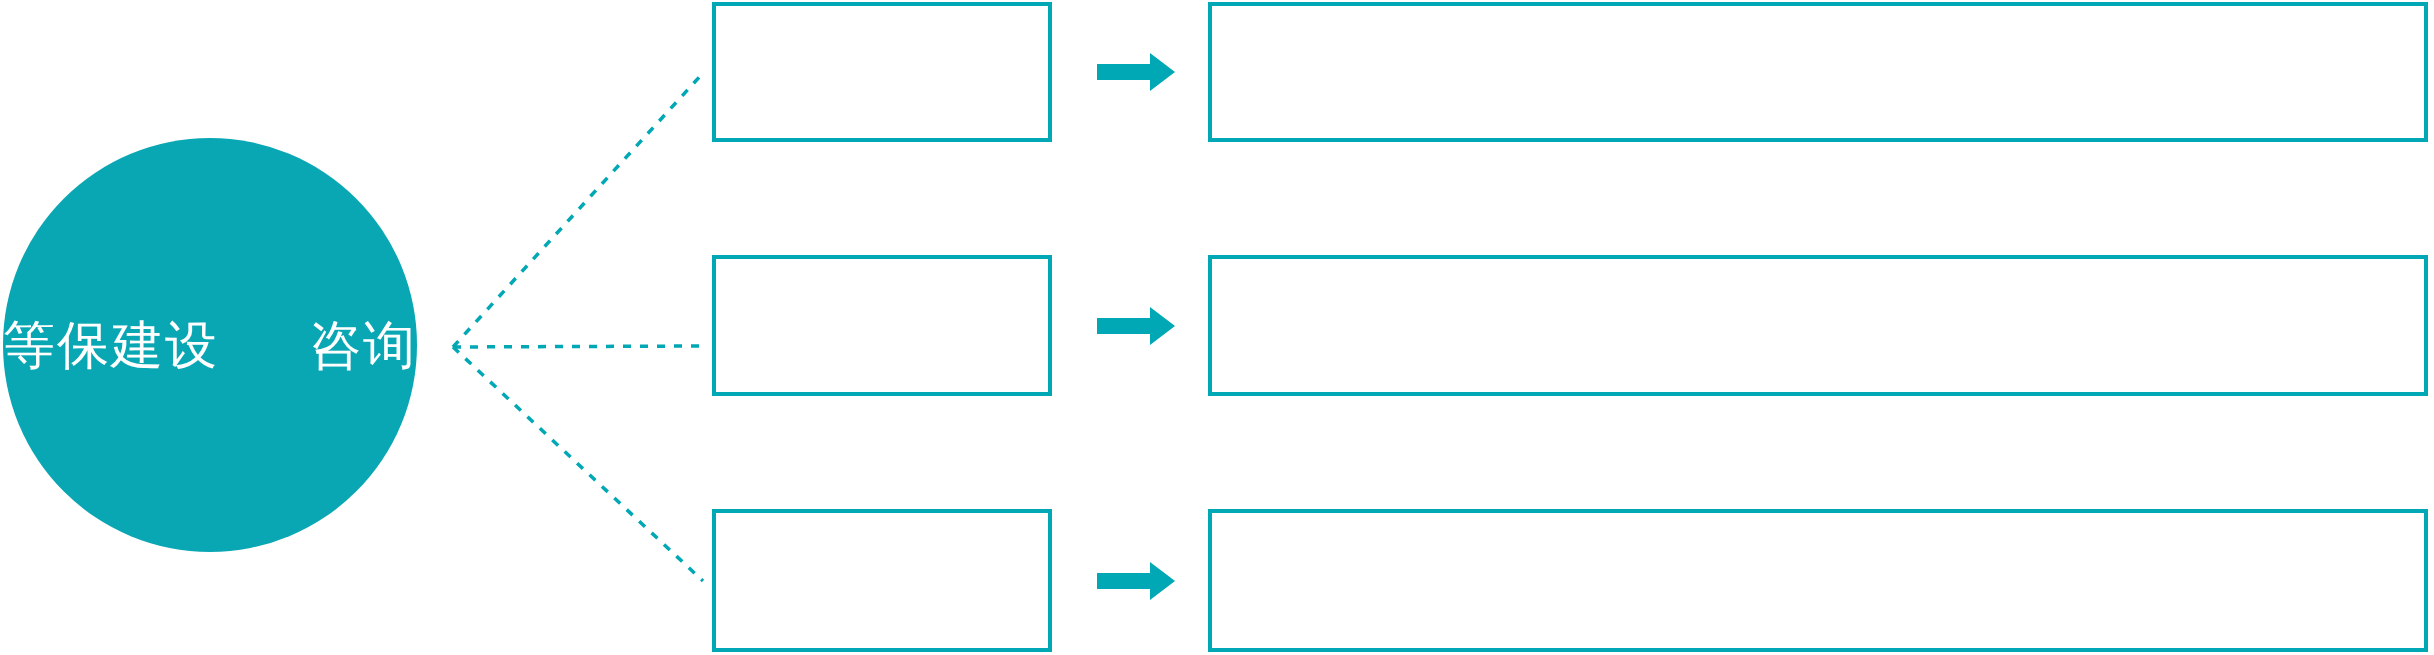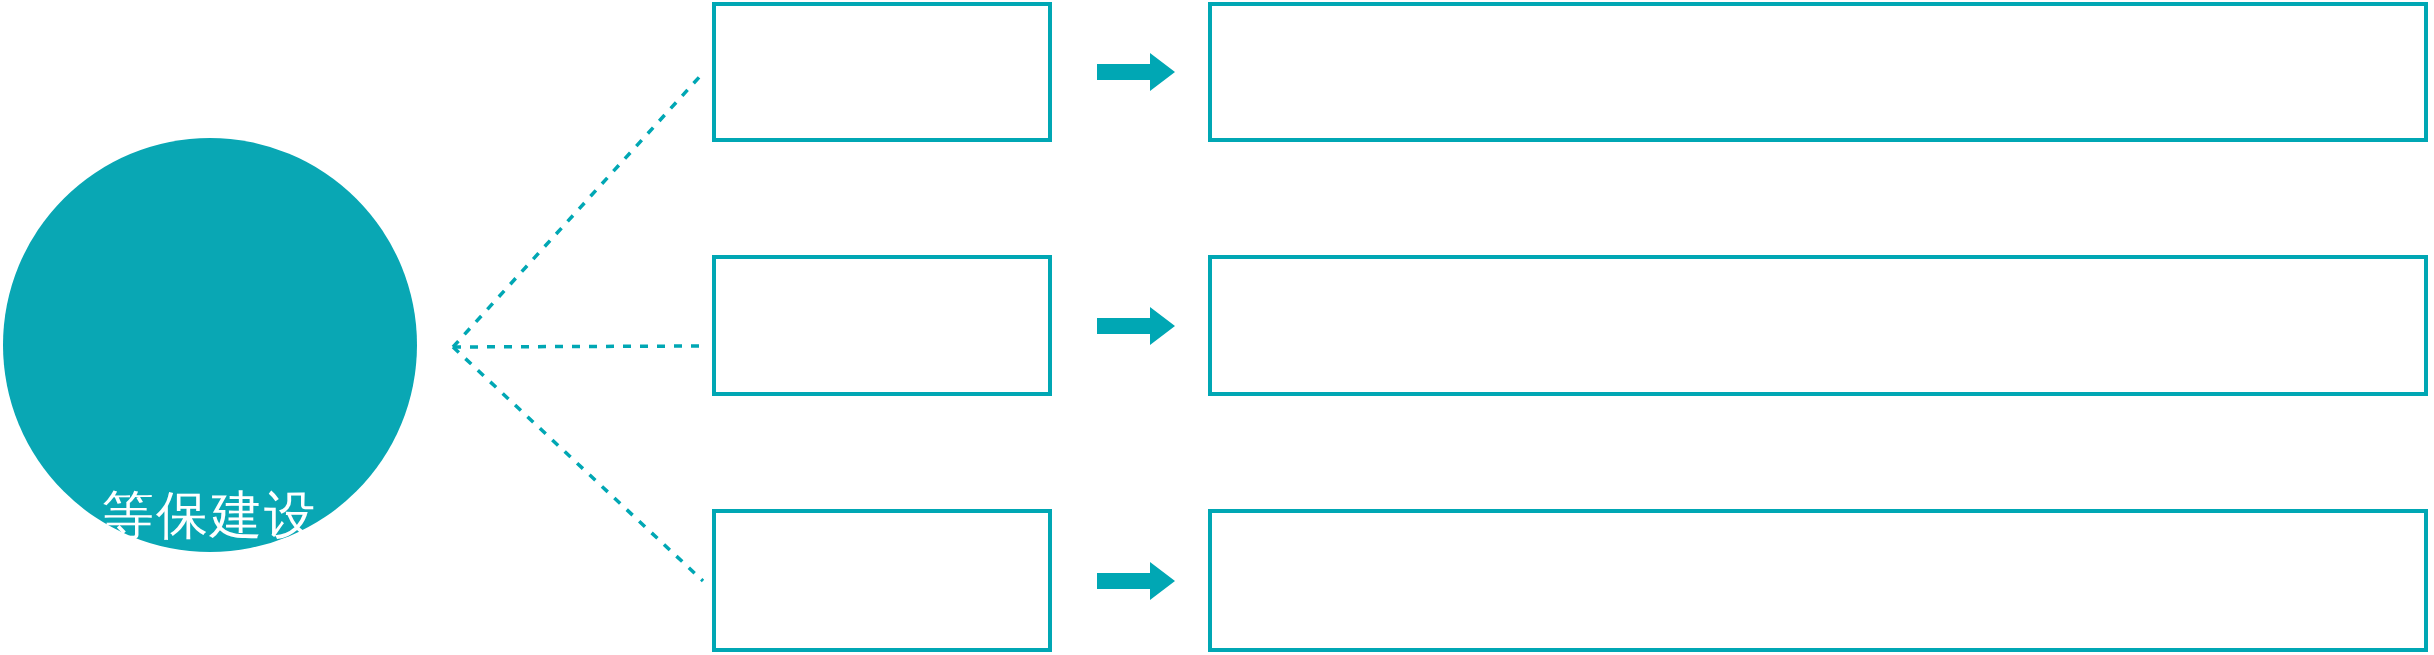--- a/index.html
+++ b/index.html
@@ -38,23 +38,23 @@
   
   .circle {
     position: absolute;
     left: 3px;
     top: 138px;
     width: 414px;
     height: 414px;
     border-radius: 50%;
     background: var(--color-circle_fill);
     display: flex;
-    flex-direction: column;
+    flex-direction: row;
     align-items: center;
-    justify-content: flex-end;
+    justify-content: space-between;
     color: var(--color-circle_text);
     font-size: 52px;
     line-height: 73px;
     text-align: center;
     letter-spacing: 2px;
   }
   
   .row {
     position: absolute;
     left: 0;
@@ -108,20 +108,21 @@
 <div class="canvas">
 
   <svg class="connectors" viewBox="0 0 2434 655" xmlns="http://www.w3.org/2000/svg">
     <line x1="453" y1="347" x2="703" y2="73"></line>
     <line x1="453" y1="347" x2="700" y2="346"></line>
     <line x1="453" y1="347" x2="703" y2="581"></line>
   </svg>
 
   <div class="circle">
     <div>等保建设</div>
+    <div>咨询</div>
   </div>
 
   <div class="row row-1">
     <div class="small-box">
       <span></span>
     </div>
     <svg class="arrow" viewBox="0 0 78 38" xmlns="http://www.w3.org/2000/svg">
       <polygon points="0,11 53,11 53,0 78,19 53,38 53,27 0,27"></polygon>
     </svg>
     <div class="big-box">

